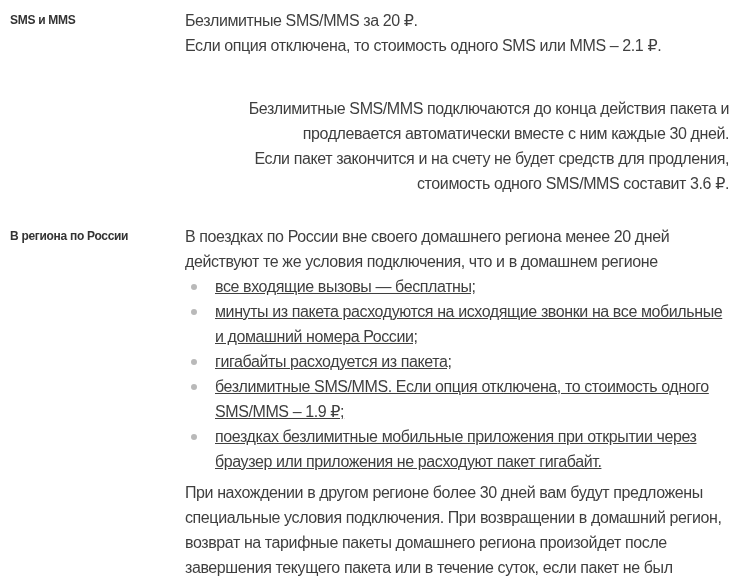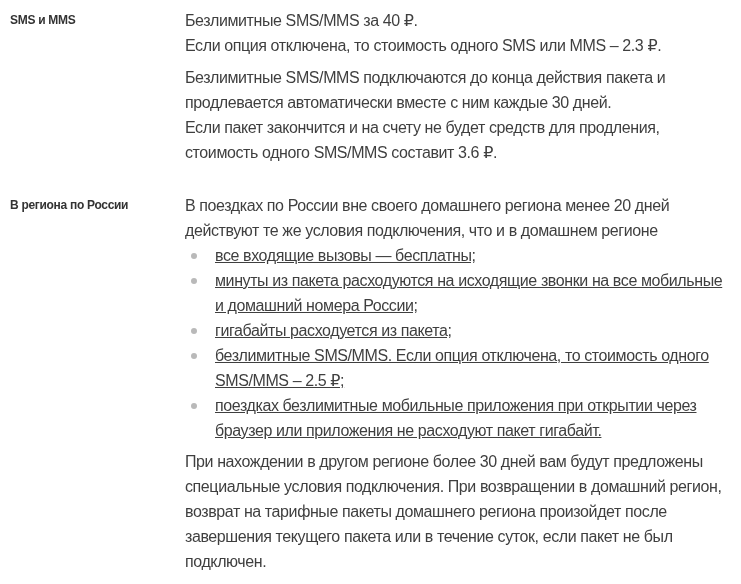--- a/index.html
+++ b/index.html
@@ -40,21 +40,22 @@
     letter-spacing: -0.3px;
     padding-right: 10px;
   }
   .section-content {
     min-width: 0;
   }
   .block {
     margin: 0;
   }
   .block-paragraph + .block-paragraph {
-    margin-top: 7px;
+    margin-top: 38px;
+    text-align: right;
   }
   .block-list + .block-paragraph {
     margin-top: 6px;
   }
   .block-paragraph + .block-list {
     margin-top: 0;
     text-decoration: underline;
   }
   .line {
     
@@ -79,40 +80,40 @@
   }
 </style>
 </head>
 <body>
 
 <main class="page">
     <section class="tariff-section">
       <h2 class="section-label">SMS и MMS</h2>
       <div class="section-content">
         <div class="block block-paragraph">
-          <div class="line">Безлимитные SMS/MMS за 40 ₽.</div>
-          <div class="line">Если опция отключена, то стоимость одного SMS или MMS – 2.3 ₽.</div>
+          <div class="line">Безлимитные SMS/MMS за 20 ₽.</div>
+          <div class="line">Если опция отключена, то стоимость одного SMS или MMS – 2.1 ₽.</div>
         </div>
         <div class="block block-paragraph">
           <div class="line">Безлимитные SMS/MMS подключаются до конца действия пакета и продлевается автоматически вместе с ним каждые 30 дней.</div>
           <div class="line">Если пакет закончится и на счету не будет средств для продления, стоимость одного SMS/MMS составит 3.6 ₽.</div>
         </div>
       </div>
     </section>
     <section class="tariff-section">
       <h2 class="section-label">В региона по России</h2>
       <div class="section-content">
         <div class="block block-paragraph">
           <div class="line">В поездках по России вне своего домашнего региона менее 20 дней действуют те же условия подключения, что и в домашнем регионе</div>
         </div>
         <ul class="block block-list">
           <li class="item"><span class="dot"></span><span class="item-text">все входящие вызовы — бесплатны;</span></li>
           <li class="item"><span class="dot"></span><span class="item-text">минуты из пакета расходуются на исходящие звонки на все мобильные и домашний номера России;</span></li>
           <li class="item"><span class="dot"></span><span class="item-text">гигабайты расходуется из пакета;</span></li>
-          <li class="item"><span class="dot"></span><span class="item-text">безлимитные SMS/MMS. Если опция отключена, то стоимость одного SMS/MMS – 2.5 ₽;</span></li>
+          <li class="item"><span class="dot"></span><span class="item-text">безлимитные SMS/MMS. Если опция отключена, то стоимость одного SMS/MMS – 1.9 ₽;</span></li>
           <li class="item"><span class="dot"></span><span class="item-text">поездках безлимитные мобильные приложения при открытии через браузер или приложения не расходуют пакет гигабайт.</span></li>
         </ul>
         <div class="block block-paragraph">
           <div class="line">При нахождении в другом регионе более 30 дней вам будут предложены специальные условия подключения. При возвращении в домашний регион, возврат на тарифные пакеты домашнего региона произойдет после завершения текущего пакета или в течение суток, если пакет не был подключен.</div>
         </div>
       </div>
     </section>
   </main>
 
 </body></html>

